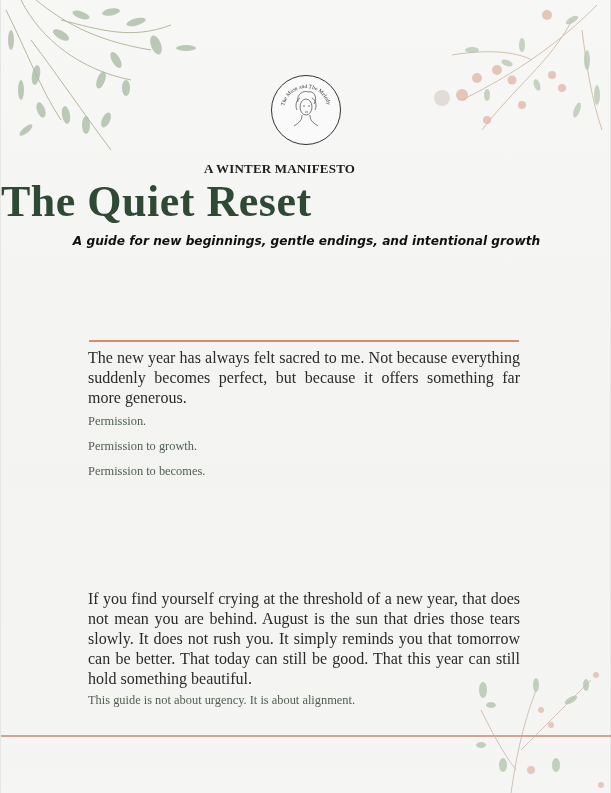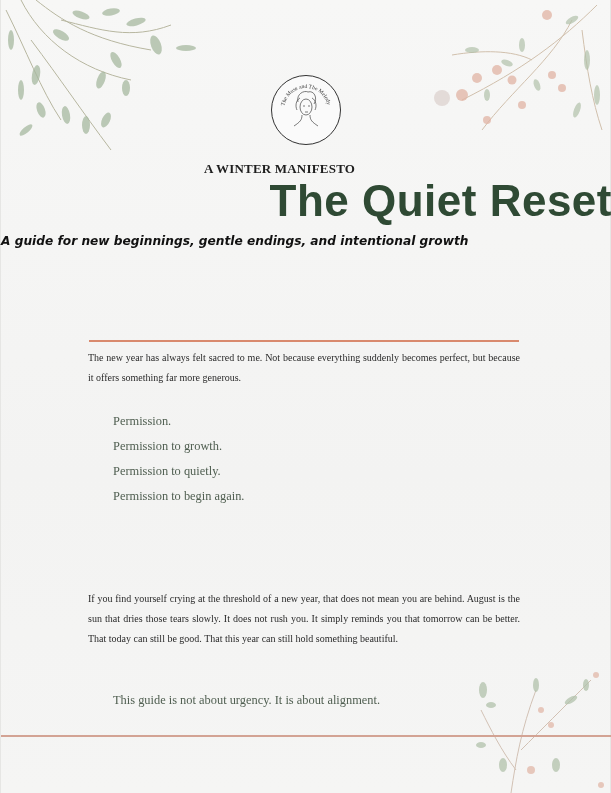--- a/index.html
+++ b/index.html
@@ -21,47 +21,47 @@
     position: absolute; left: 270px; top: 75px; width: 68px; height: 68px;
     border-radius: 50%; border: 1.5px solid #333;
     background: #fafafa;
   }
   .eyebrow {
     position: absolute; top: 161px; left: 0; width: 557px; text-align: center;
     font-family: "Liberation Serif", serif; font-weight: bold;
     font-size: 13px; letter-spacing: 0.2px; color: #1e1e1e;
   }
   .title {
-    position: absolute; top: 176px; left: 0; width: 611px; text-align: right;
-    font-family: Liberation Sans, sans-serif; font-weight: bold;
+    position: absolute; top: 176px; left: 0; width: 611px; text-align: left;
+    font-family: Liberation Serif, serif; font-weight: bold;
     font-size: 44px; color: #2f4a34; letter-spacing: 0.5px;
   }
   .subtitle {
-    position: absolute; top: 234px; left: 0; width: 611px; text-align: left;
+    position: absolute; top: 234px; left: 0; width: 611px; text-align: center;
     font-family: "DejaVu Sans", sans-serif; font-weight: bold; font-style: italic;
     font-size: 12.2px; color: #111;
   }
   .rule-top {
     position: absolute; left: 88px; top: 340px; width: 430px; height: 1.5px;
     background: #d98a6e;
   }
   .rule-bottom {
     position: absolute; left: 0; top: 735px; width: 611px; height: 1.5px;
     background: #d3a394;
   }
   .body-text {
     position: absolute; left: 87px; width: 432px;
     font-family: "Liberation Serif", serif;
-    font-size: 10px; line-height: 20px; color: #2a2a2a;
+    font-size: 16px; line-height: 20px; color: #2a2a2a;
     text-align: justify;
   }
   .green-line {
     position: absolute; left: 87px;
     font-family: "Liberation Serif", serif;
-    font-size: 12.4px; color: #4f5e50; margin-left: 25px;
+    font-size: 12.4px; color: #4f5e50;
   }
 </style>
 </head>
 <body>
 
 <div class="page">
 
   <svg class="deco" style="left:0;top:0" width="200" height="150" viewBox="0 0 200 150">
     <g stroke="#a7a68a" stroke-width="1" fill="none" opacity="0.8">
       <path d="M35 0 C60 20 90 40 150 50"></path>
@@ -172,21 +172,20 @@
   <div class="eyebrow">A WINTER MANIFESTO</div>
   <div class="title">The Quiet Reset</div>
   <div class="subtitle">A guide for new beginnings, gentle endings, and intentional growth</div>
 
   <div class="rule-top"></div>
 
   <div class="body-text" style="top:348px">The new year has always felt sacred to me. Not because everything suddenly becomes perfect, but because it offers something far more generous.</div>
 
   <div class="green-line" style="top:414px">Permission.</div>
   <div class="green-line" style="top:439px">Permission to growth.</div>
-  <div class="green-line" style="top:464px">Permission to quietly.</div>
-  <div class="green-line" style="top:489px">Permission to begin again.</div>
+  <div class="green-line" style="top:464px">Permission to becomes.</div>
 
   <div class="body-text" style="top:589px">If you find yourself crying at the threshold of a new year, that does not mean you are behind. August is the sun that dries those tears slowly. It does not rush you. It simply reminds you that tomorrow can be better. That today can still be good. That this year can still hold something beautiful.</div>
 
   <div class="green-line" style="top:693px">This guide is not about urgency. It is about alignment.</div>
 
   <div class="rule-bottom"></div>
 </div>
 
 </body></html>

